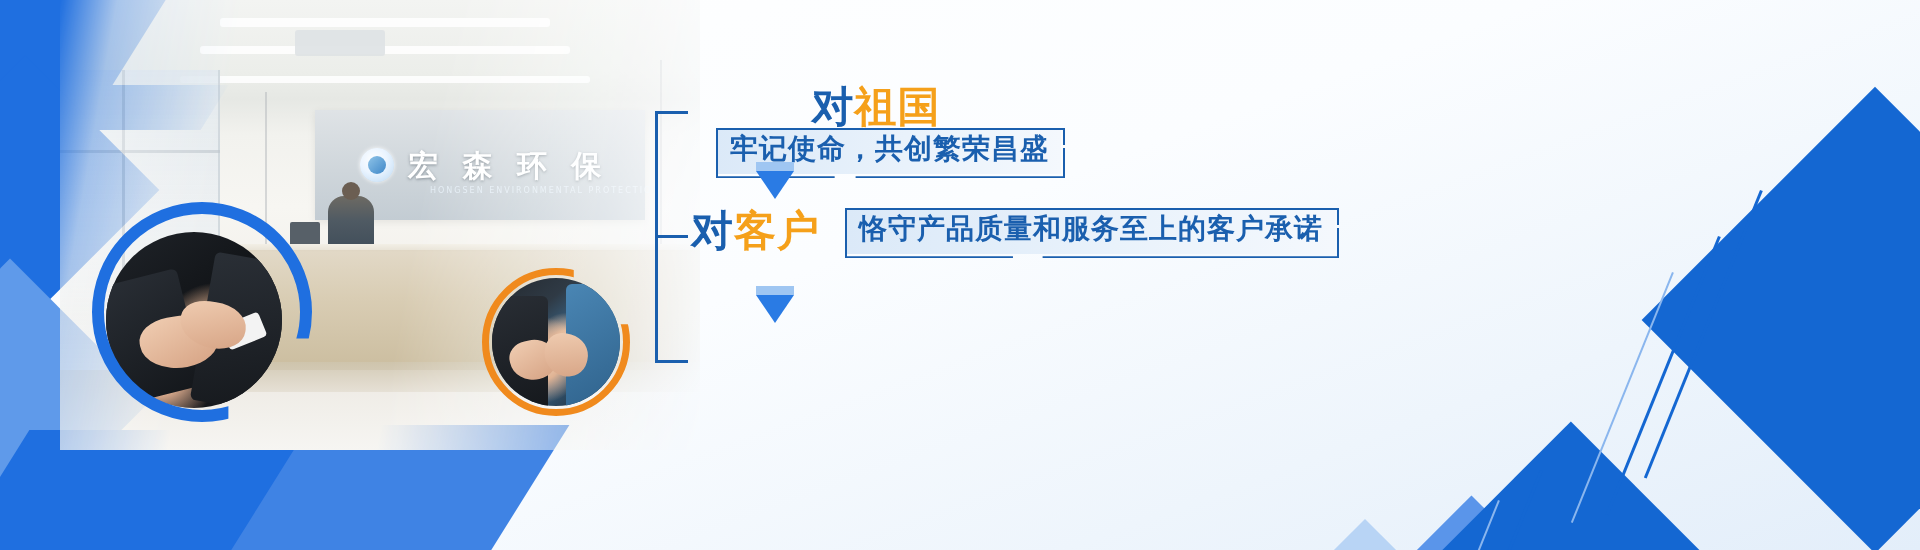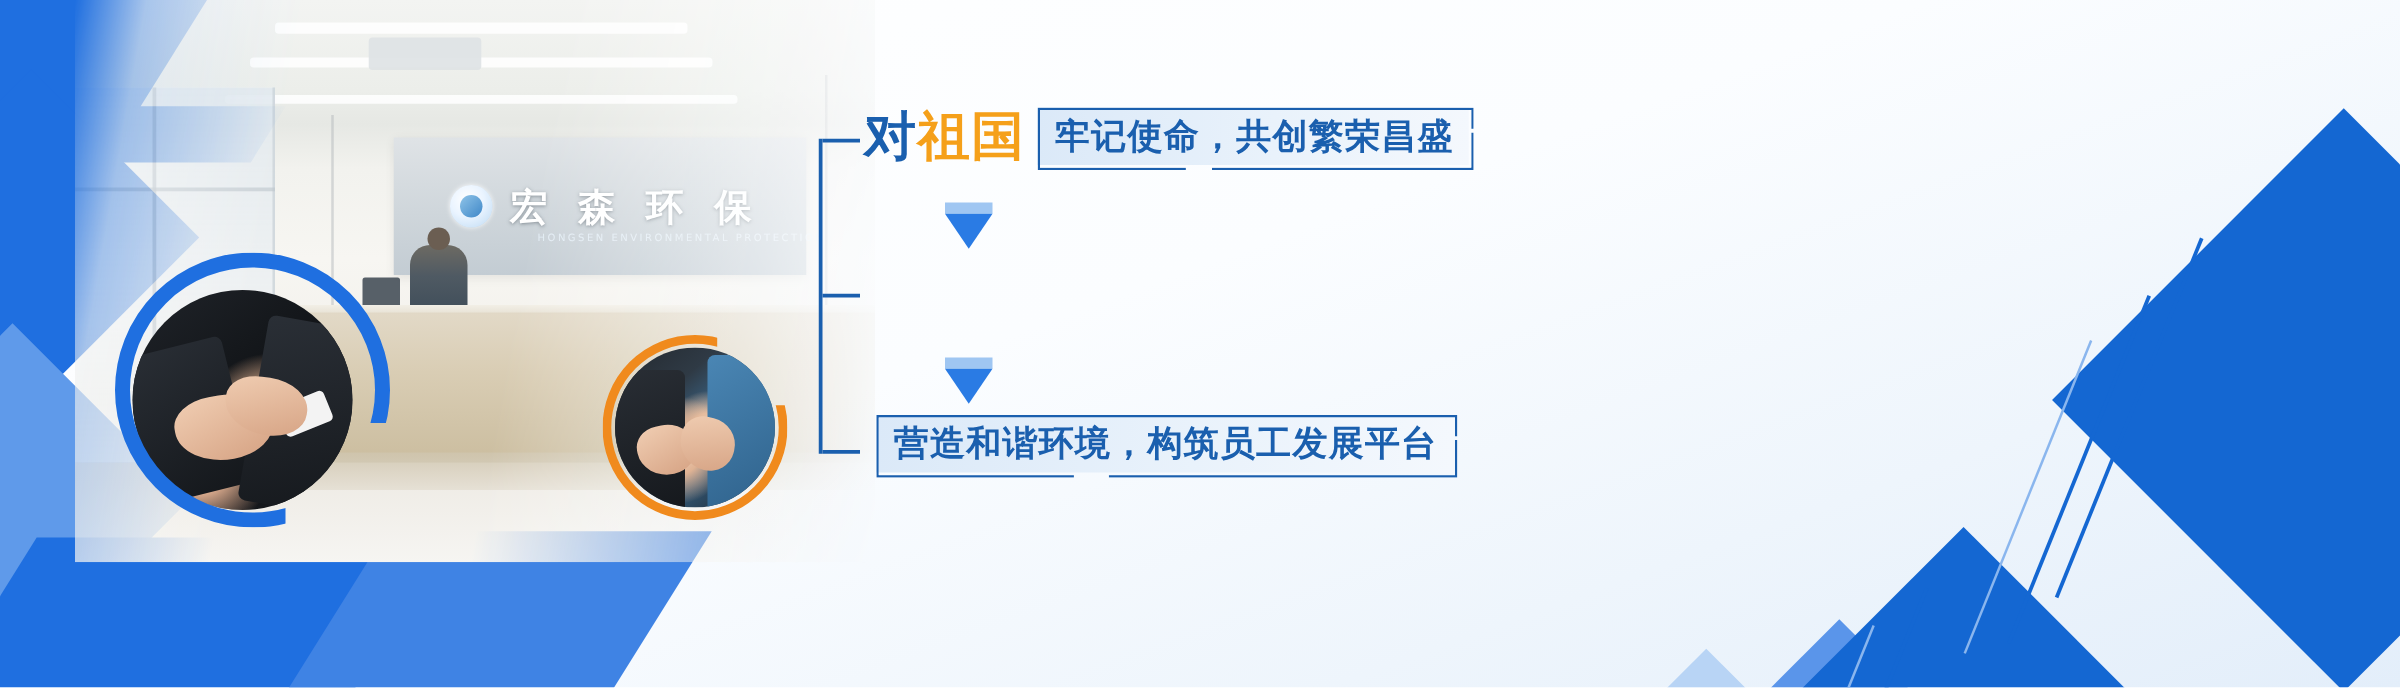--- a/index.html
+++ b/index.html
@@ -235,40 +235,41 @@
     border-top:3px solid #1a5fae;
   }
   .bracket .t1 { top:0px; }
   .bracket .t2 { top:124px; }
   .bracket .t3 { top:249px; }
 
   .row {
     position:absolute; left:36px; display:flex; align-items:center;
     white-space:nowrap;
   }
-  .row.r1 { top:0px; }
+  .row.r1 { top:0px;flex-direction:column; }
   .row.r2 { top:122px; }
   .row.r3 { top:246px; }
 
   .lead {
     font-size:42px; font-weight:700; line-height:1;
     letter-spacing:1px;
     font-family:"DejaVu Sans","Liberation Sans",sans-serif;
   }
   .lead .w-blue { color:#1a5fae; }
   .lead .w-orange { color:#f5a01a; }
 
   .phrase {
-    margin-left:10px;
+    margin-left:25px;
     position:relative;
     padding:7px 12px 7px 14px;
     font-size:28px; font-weight:700; letter-spacing:1px;
     color:#1a5fae;
     background:linear-gradient(90deg,#dbe9f8 0%,#e9f2fb 55%,#f4f8fd 100%);
     line-height:1.15;
+    font-family:Liberation Mono, monospace;
   }
   
   .phrase:before{
     content:""; position:absolute; left:0; top:0; width:100%; height:100%;
     border:2px solid #1a5fae;
     clip-path:polygon(
       0 0, 100% 0, 100% 34%, calc(100% - 2px) 34%, calc(100% - 2px) 2px,
       2px 2px, 2px calc(100% - 2px), 34% calc(100% - 2px), 34% 100%, 0 100%);
     pointer-events:none;
   }
@@ -385,24 +386,29 @@
         <span class="w-blue">对</span><span class="w-orange">祖国</span>
       </div>
       <div class="phrase">牢记使命，共创繁荣昌盛</div>
     </div>
 
     <div class="arrow a1">
       <div class="cap"></div>
       <div class="tri"></div>
     </div>
 
+    <div class="row r2">
+      <div class="lead">
+        <span class="w-blue">对</span><span class="w-orange">客户</span>
+      </div>
+      <div class="phrase">恪守产品质量和服务至上的客户承诺</div>
+    </div>
 
     <div class="arrow a2">
       <div class="cap"></div>
       <div class="tri"></div>
     </div>
 
     <div class="row r3">
-      <div class="phrase">营造和谐环境，构筑员工发展平台</div>
     </div>
 
   </div>
 </div>
 
 </body></html>

